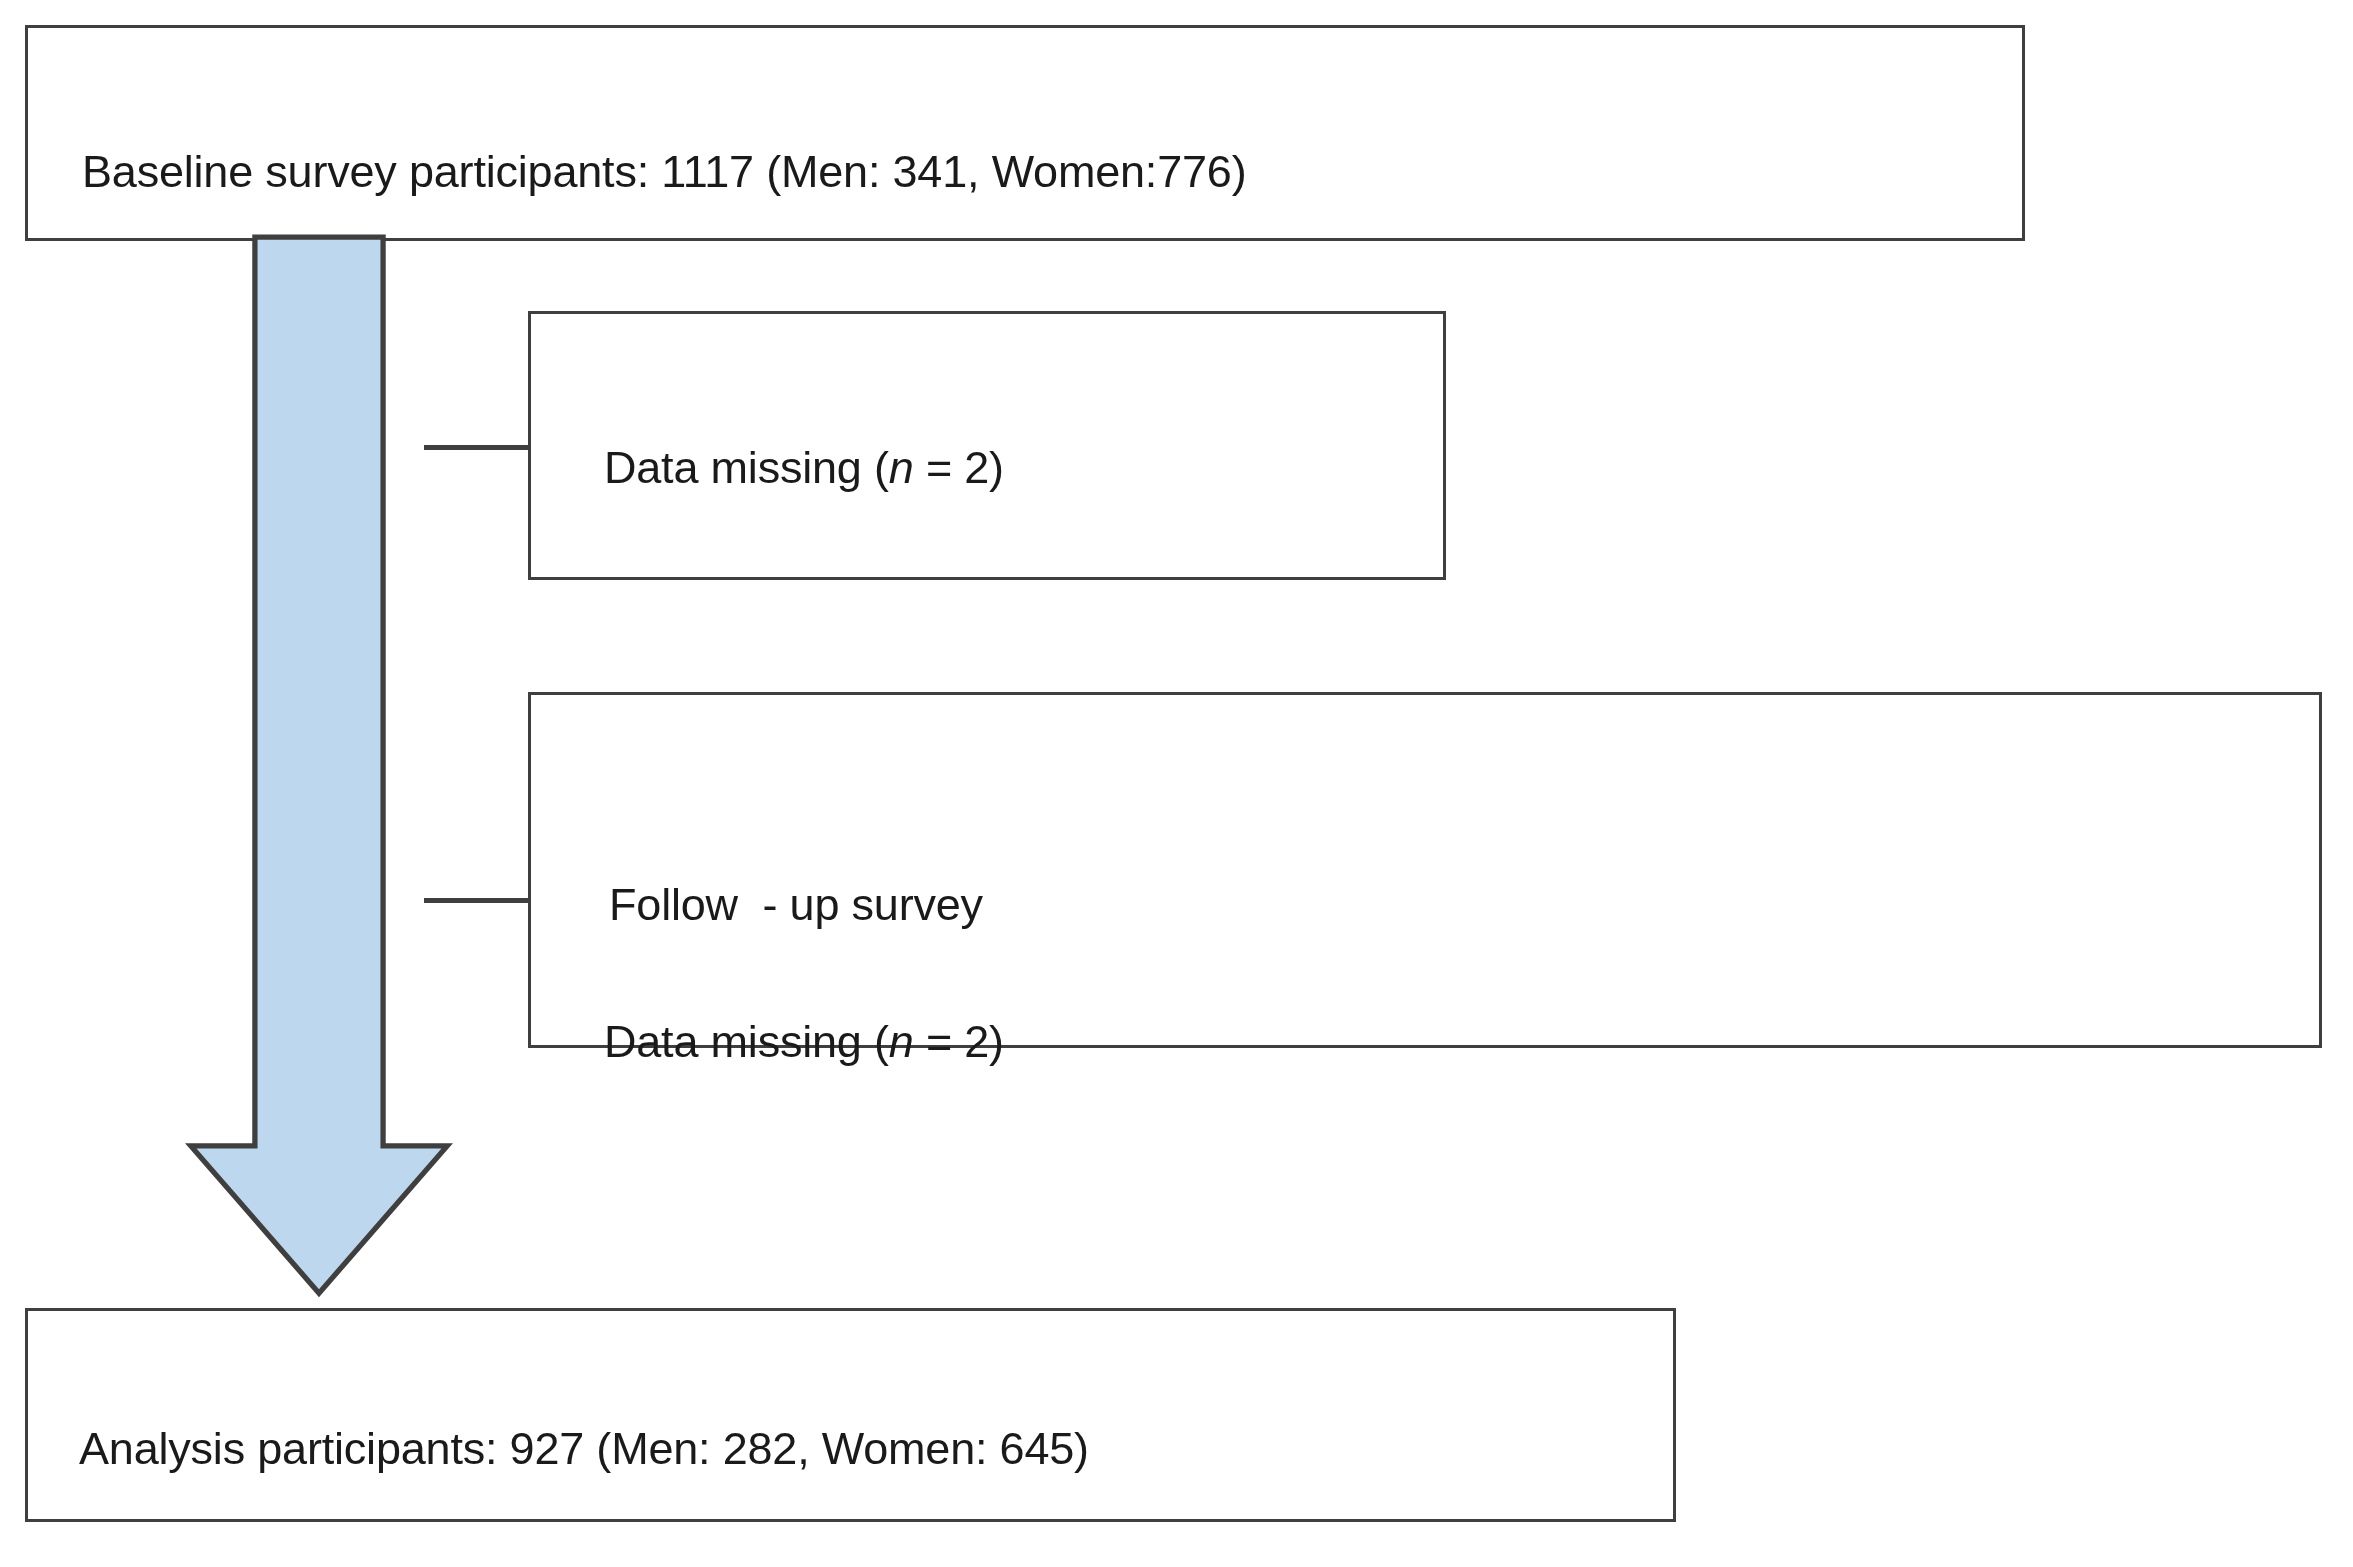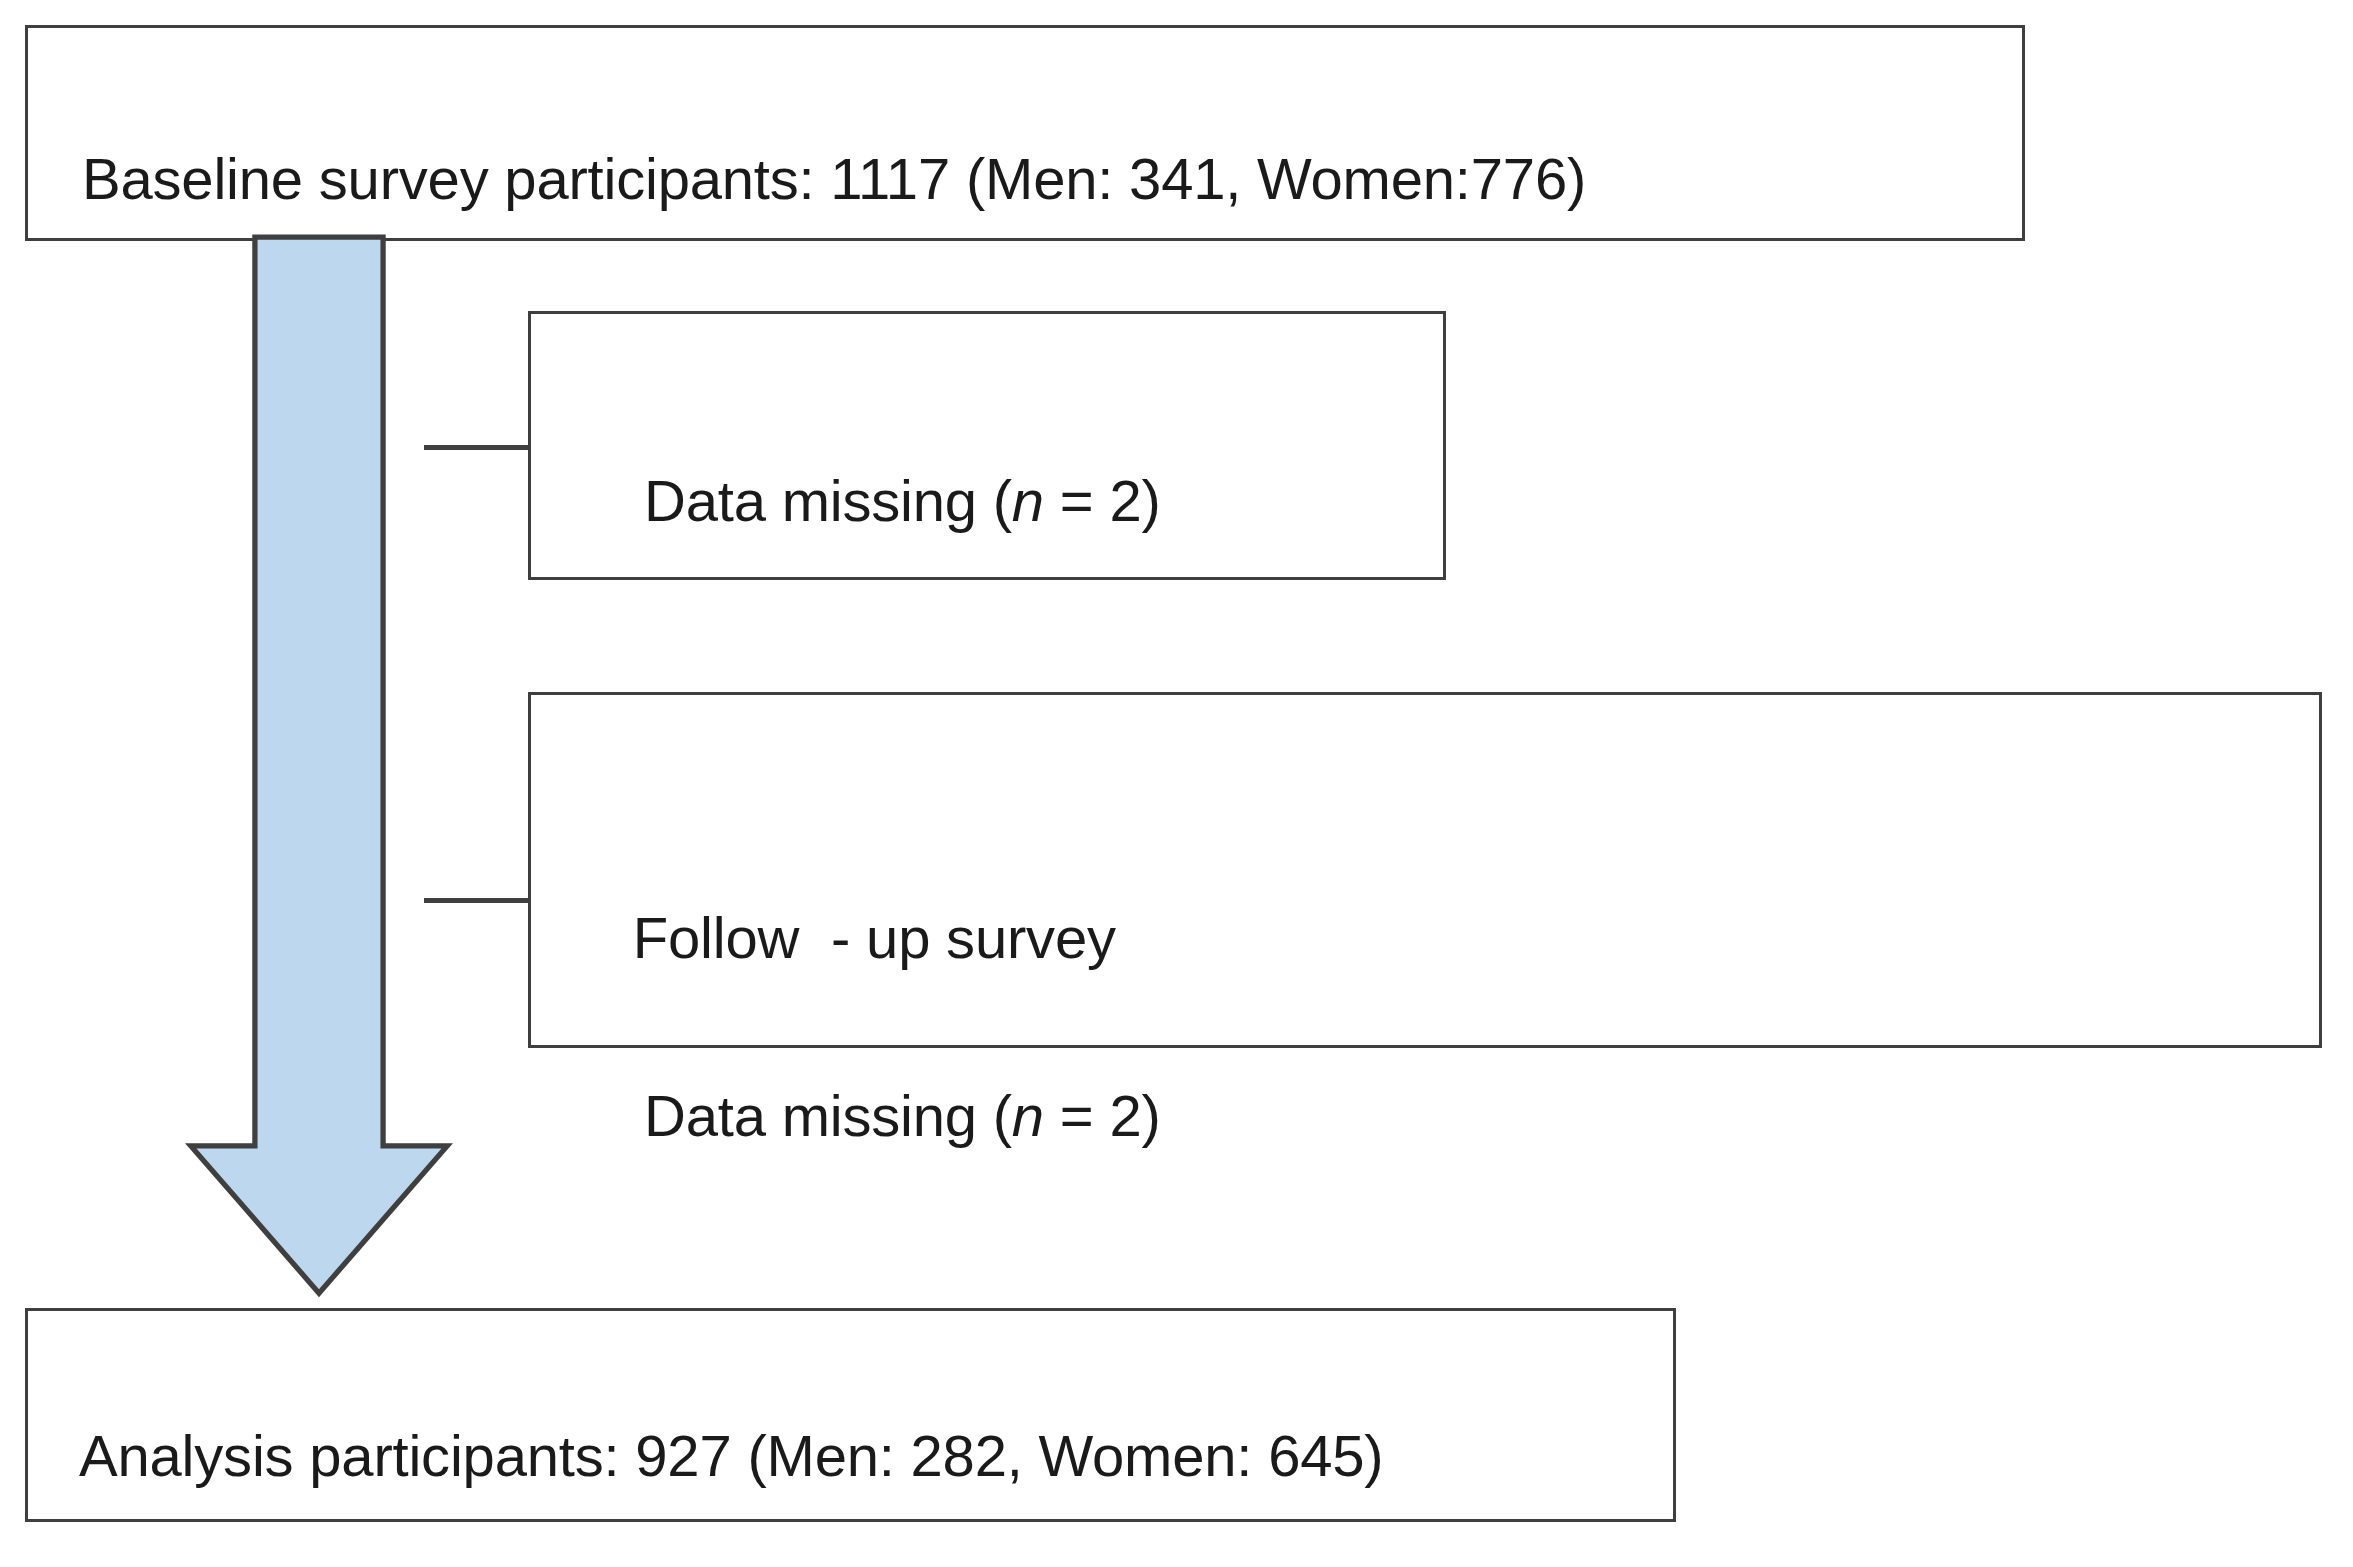--- a/index.html
+++ b/index.html
@@ -23,21 +23,21 @@
   .node-box {
     position: absolute;
     box-sizing: border-box;
     background: #ffffff;
     border: 3.8px solid #3f3f3f;
   }
 
   .box-text {
     position: absolute;
     color: #1a1a1a;
-    font-size: 58px;
+    font-size: 45px;
     line-height: 1.02;
     white-space: pre;
     letter-spacing: -0.2px;
   }
 
   .box-text .ital {
     font-style: italic;
   }
 
   
@@ -82,21 +82,21 @@
     width: 1794px;
     height: 356px;
     border-width: 3px;
     text-align: center;
   }
   #excl-box-2-text {
     left: 57px;
     top: 95px;
   }
 
-  .line-2 { margin-left: 56px; }
+  .line-2 { margin-left: 16px; }
 
   
   .spread {
     display: inline-block;
     width: 800px;
     text-align: justify;
   }
   .spread::after {
     content: "";
     display: inline-block;

